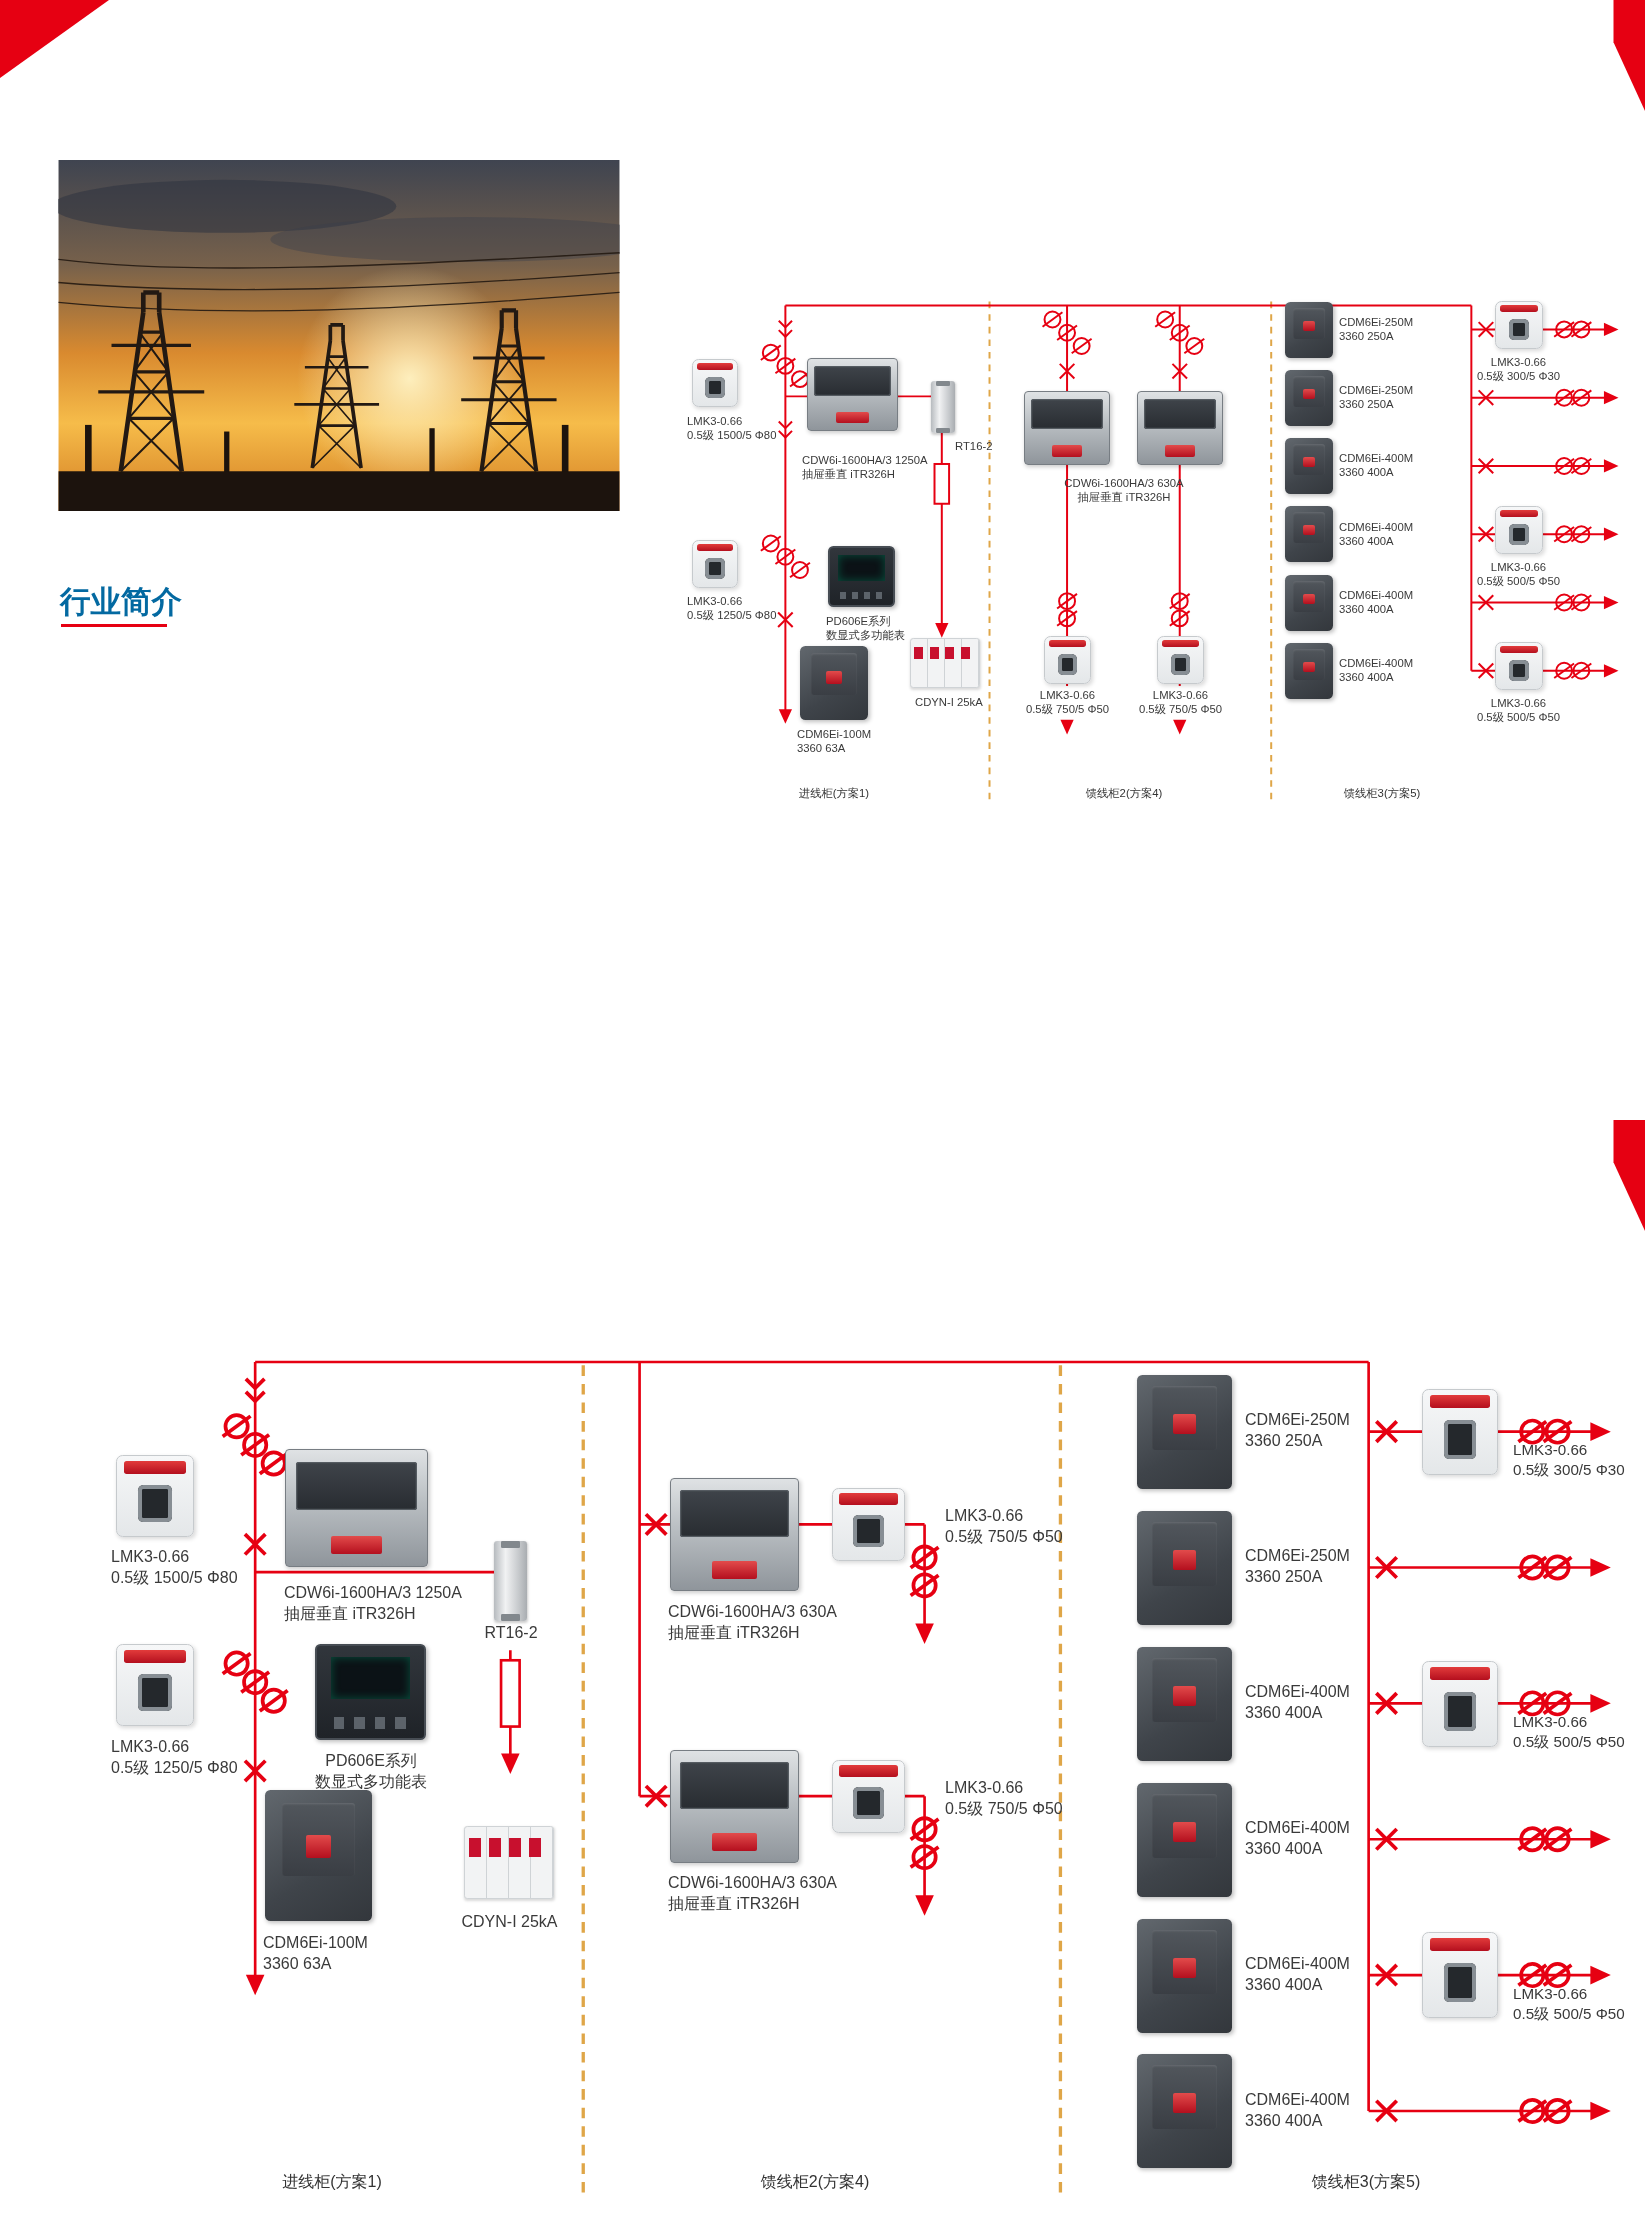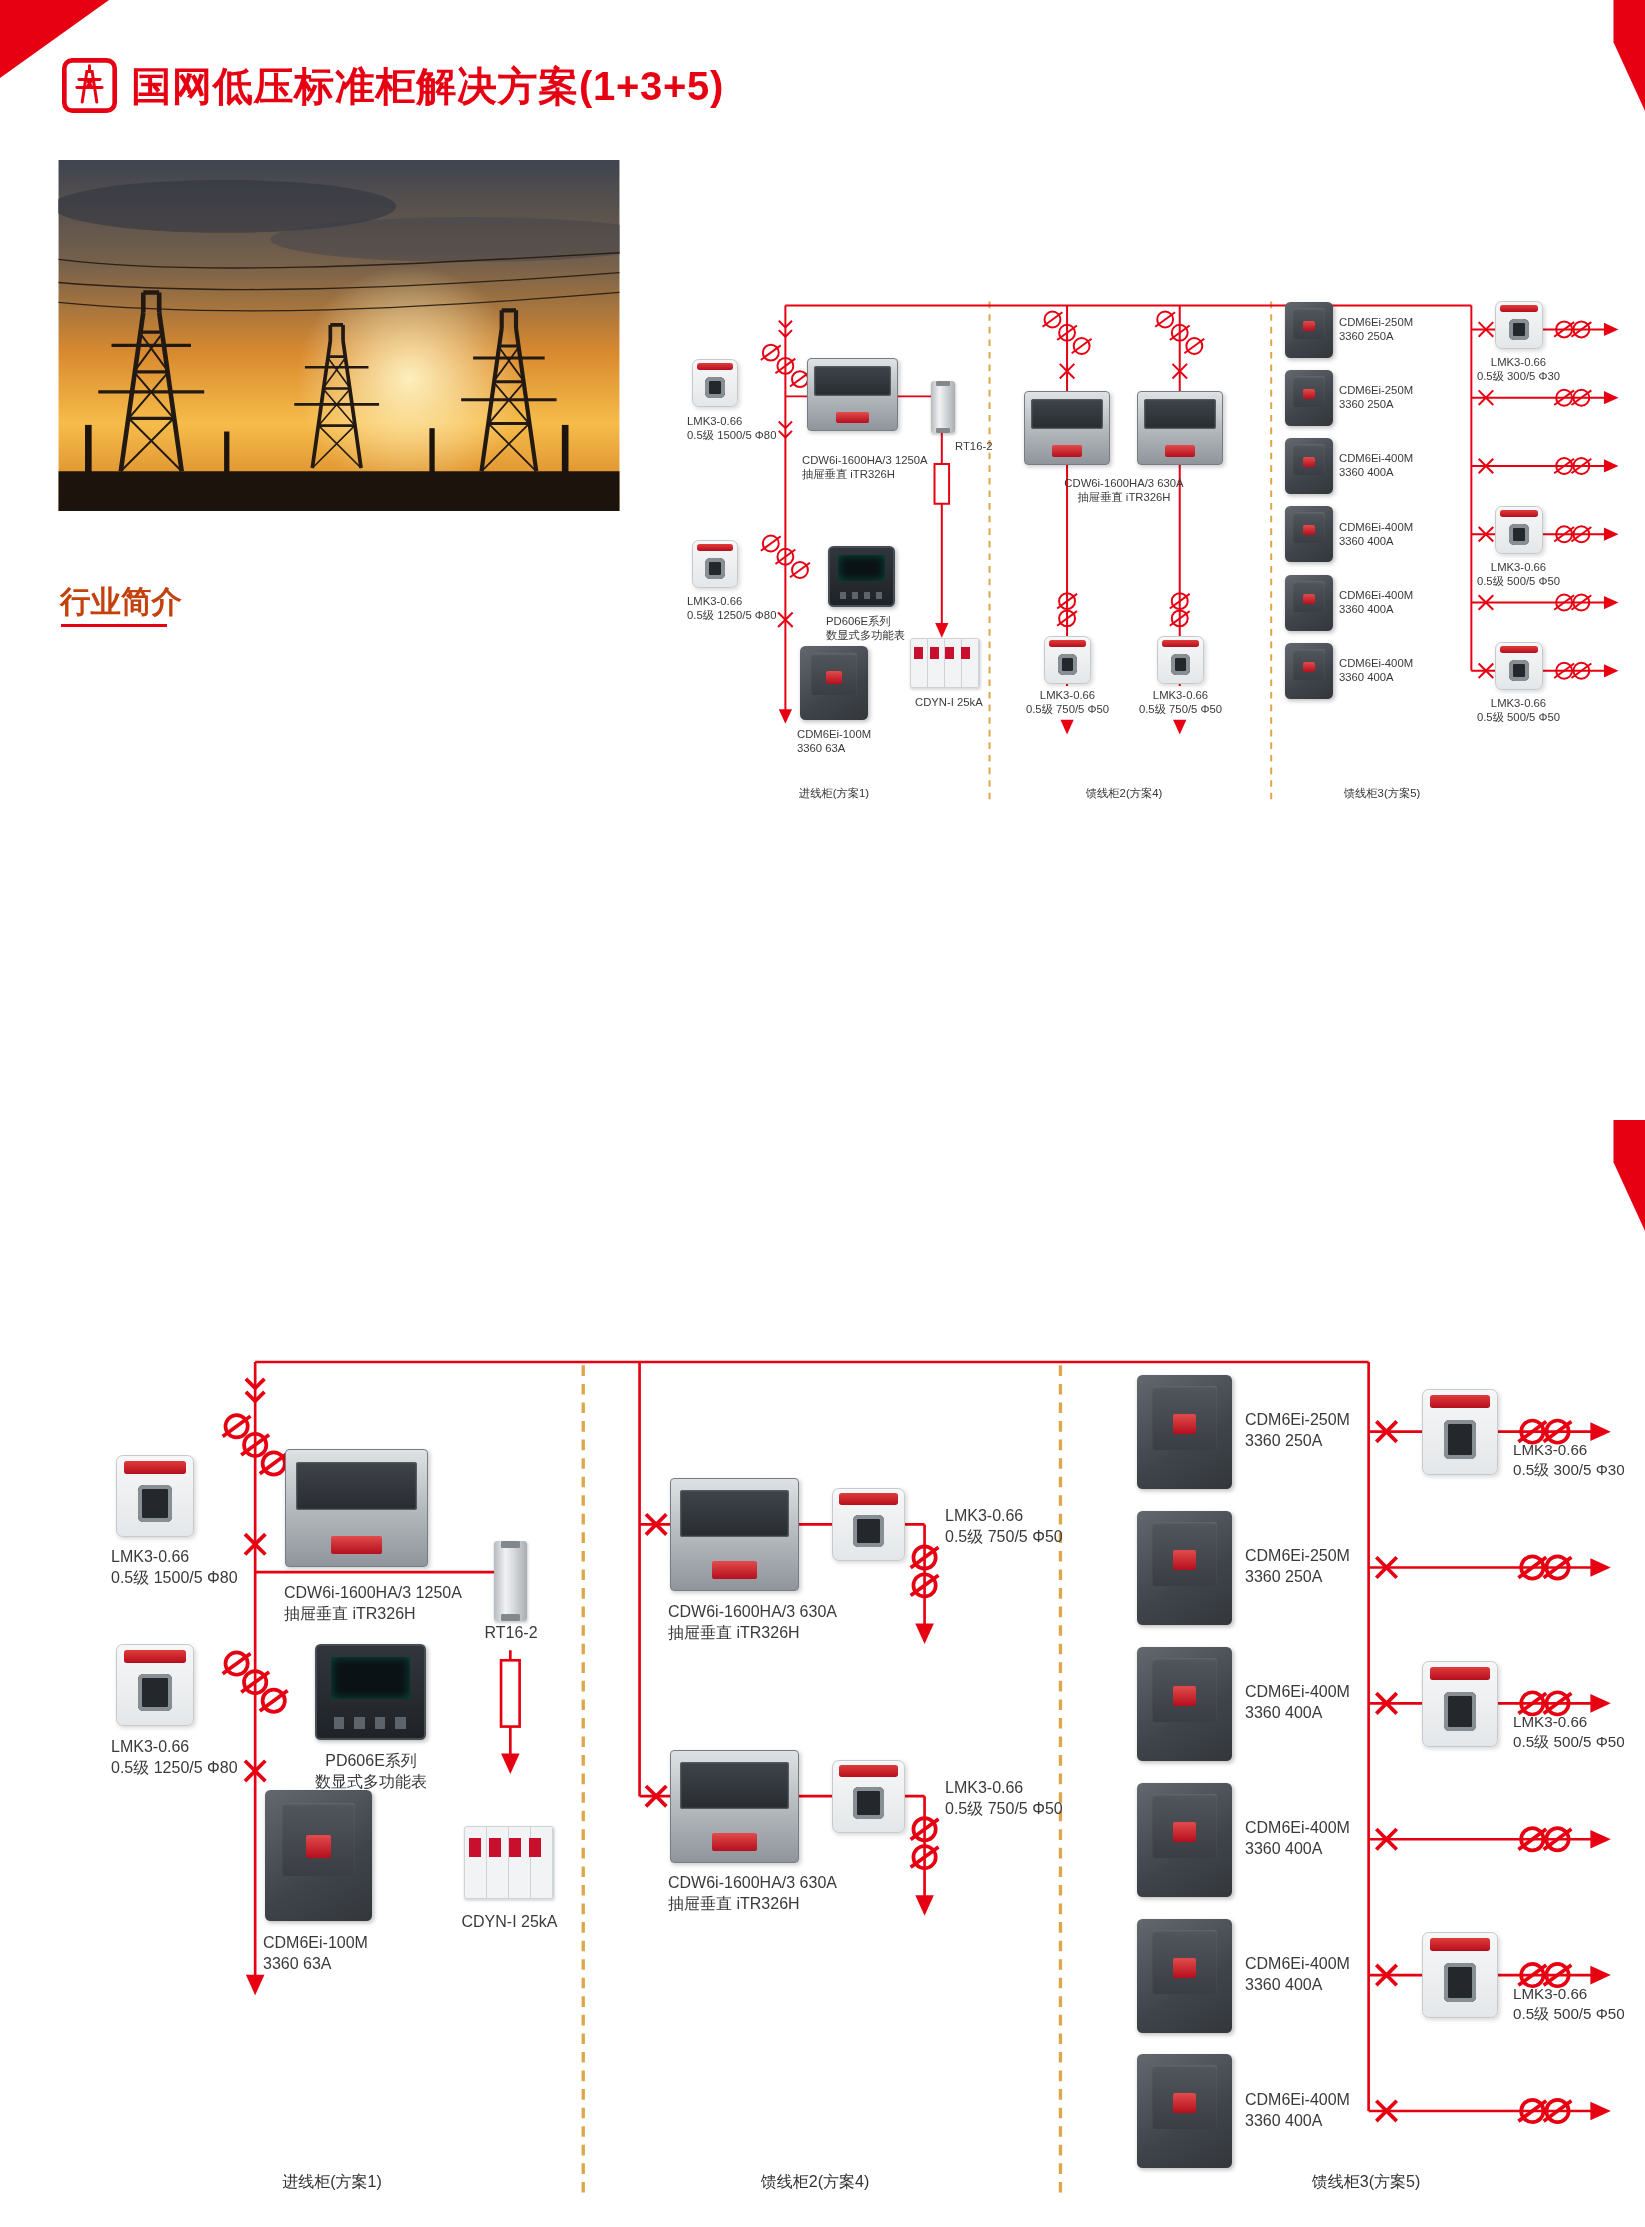--- a/index.html
+++ b/index.html
@@ -10,21 +10,21 @@
   .photo{position:absolute;z-index:2}
   .comp{position:absolute;z-index:3}
   .lbl{position:absolute;z-index:4;font-size:11.3px;line-height:1.28;color:#3a3a3a;white-space:pre-line}
   .lbl.b{font-size:16px;line-height:1.3}
   .lbl.c{text-align:center}
   .cab{position:absolute;z-index:4;font-size:11.3px;color:#333;text-align:center;white-space:pre-line}
   .cab.b{font-size:16px}
   .pgtitle{position:absolute;z-index:5;display:flex;align-items:center;gap:13.3px}
   .pgtitle h1{font-size:40px;font-weight:bold;color:#E60012;letter-spacing:0.7px}
   .corner{position:absolute;z-index:6;background:#E60012}
-  .intro-h{position:absolute;z-index:5;font-size:30.5px;font-weight:bold;color:#c2410c}
+  .intro-h{position:absolute;z-index:5;font-size:30.5px;font-weight:bold;color:#0369a1}
   .intro-u{position:absolute;z-index:5;height:3.3px;background:#E60012}
   .intro-b{position:absolute;z-index:5;font-size:15.2px;line-height:1.5;color:#404040;text-align:justify}
 
   
   .ct{background:linear-gradient(#f6f7f8,#e4e7e9);border:1.3px solid #c6cacd;border-radius:6.6px;box-shadow:1.3px 2px 4px rgba(0,0,0,.15)}
   .ct::before{content:"";position:absolute;left:9%;right:9%;top:6%;height:16%;background:linear-gradient(#e23b3b,#b40f1e);border-radius:2.7px}
   .ct::after{content:"";position:absolute;left:28%;top:36%;width:44%;height:46%;background:#24282c;border-radius:5.3px;box-shadow:inset 0 0 0 4px #878e94}
   .mccb{background:linear-gradient(150deg,#62686e,#3f444a 60%,#33373c);border-radius:5.3px;box-shadow:1.3px 2px 4px rgba(0,0,0,.25)}
   .mccb::before{content:"";position:absolute;left:16%;right:16%;top:10%;bottom:34%;background:linear-gradient(#51565c,#3a3e44);border-radius:3.3px;box-shadow:inset 0 1.3px 2px rgba(255,255,255,.12)}
   .mccb::after{content:"";position:absolute;left:38%;top:34%;width:24%;height:18%;background:linear-gradient(#e24b4b,#b40f1e);border-radius:2px}
@@ -181,34 +181,20 @@
         <use href="#ar" transform="translate(2422,2775) scale(1.4)"></use>
       <use href="#ar" transform="translate(2422,2980) scale(1.4)"></use>
         <use href="#ar" transform="translate(2422,3185) scale(1.4)"></use>
     </g>
   </svg>
 
   <div class="corner" style="left:0;top:0;width:109px;height:78px;clip-path:polygon(0 0,100% 0,0 100%)"></div>
   <div class="corner" style="left:1600px;top:0;width:45px;height:111px;clip-path:polygon(30% 0,100% 0,100% 100%,30% 38%)"></div>
   <div class="corner" style="left:1600px;top:1120px;width:45px;height:111px;clip-path:polygon(30% 0,100% 0,100% 100%,30% 38%)"></div>
 
-  <div class="pgtitle" style="left:61px;top:57px">
-    <div>
-      <svg width="57" height="57" viewBox="0 0 86 86">
-        <rect x="5" y="5" width="76" height="76" rx="12" fill="#fff" stroke="#E60012" stroke-width="7"></rect>
-        <g stroke="#E60012" stroke-width="4.5" fill="none" stroke-linecap="round">
-          <path d="M32,68 L39,22 H47 L54,68"></path>
-          <path d="M27,34 H59 M24,46 H62"></path>
-          <path d="M39,34 L47,46 M47,34 L39,46"></path>
-          <path d="M43,22 V13"></path>
-        </g>
-      </svg>
-    </div>
-    <h1>国网低压标准柜解决方案(1+3+5)</h1>
-  </div>
 
   <div class="photo" style="left:58px;top:160px">
     <svg width="562" height="351" viewBox="0 0 847 530">
       <defs>
         <linearGradient id="sky" x1="0" x2="0" y1="0" y2="1">
           <stop offset="0" stop-color="#3f4450"></stop>
           <stop offset="0.3" stop-color="#77614b"></stop>
           <stop offset="0.55" stop-color="#d98a2f"></stop>
           <stop offset="0.75" stop-color="#f6bc4a"></stop>
           <stop offset="1" stop-color="#d27c22"></stop>

